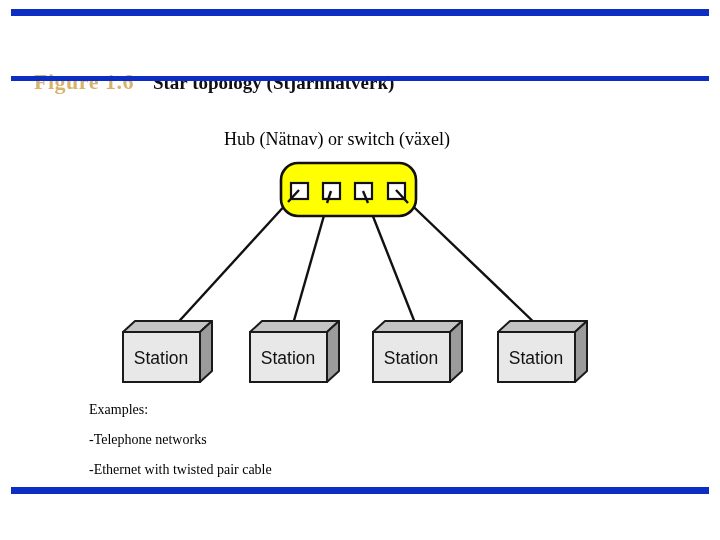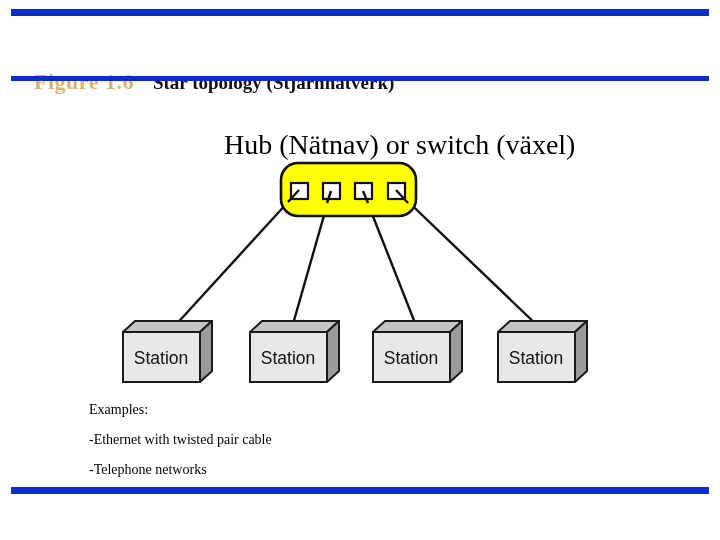--- a/index.html
+++ b/index.html
@@ -49,21 +49,21 @@
     font-weight: bold;
     font-size: 19px;
     color: #111111;
   }
 
   .hub-label {
     position: absolute;
     left: 224px;
     top: 129px;
     font-family: "Liberation Serif", serif;
-    font-size: 28px;
+    font-size: 18px;
     color: #000000;
     white-space: nowrap;
   }
 
   svg.diagram {
     position: absolute;
     left: 0;
     top: 0;
     width: 720px;
     height: 540px;
@@ -149,19 +149,19 @@
     <g>
       <polygon points="498,332 510,321 587,321 575,332" fill="#c4c4c4" stroke="#1a1a1a" stroke-width="2" stroke-linejoin="round"></polygon>
       <polygon points="575,332 587,321 587,371 575,382" fill="#9b9b9b" stroke="#1a1a1a" stroke-width="2" stroke-linejoin="round"></polygon>
       <rect x="498" y="332" width="77" height="50" fill="#e8e8e8" stroke="#1a1a1a" stroke-width="2"></rect>
       <text class="station-label" x="536" y="364" text-anchor="middle">Station</text>
     </g>
   </svg>
 
   <div class="examples">
     <div>Examples:</div>
+    <div>-Telephone networks</div>
     <div>-Ethernet with twisted pair cable</div>
-    <div>-Telephone networks</div>
   </div>
 
   <div class="rule bottom"></div>
 
 </div>
 
 </body></html>

